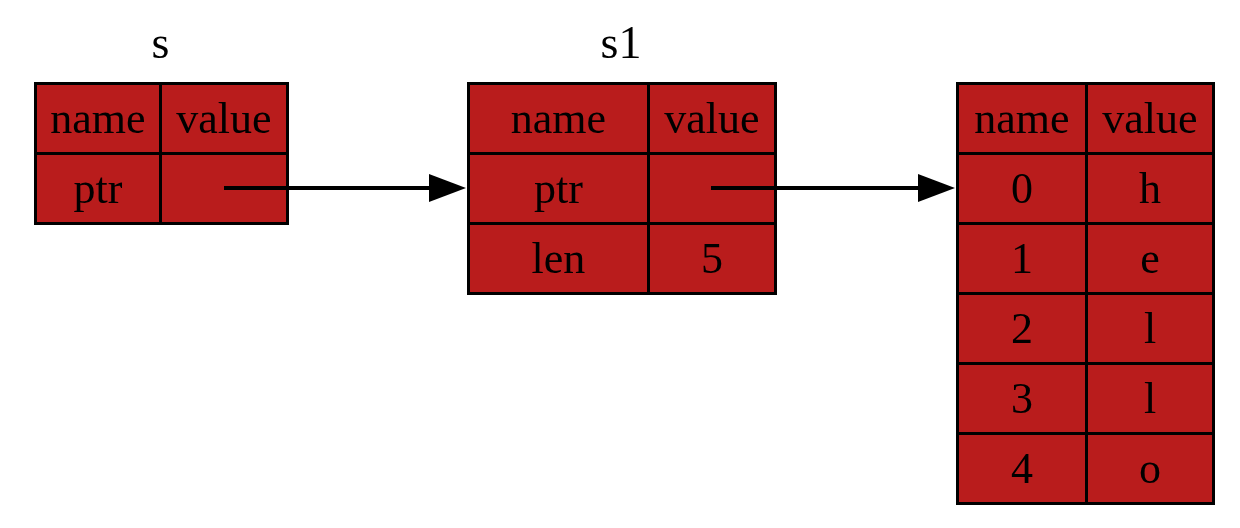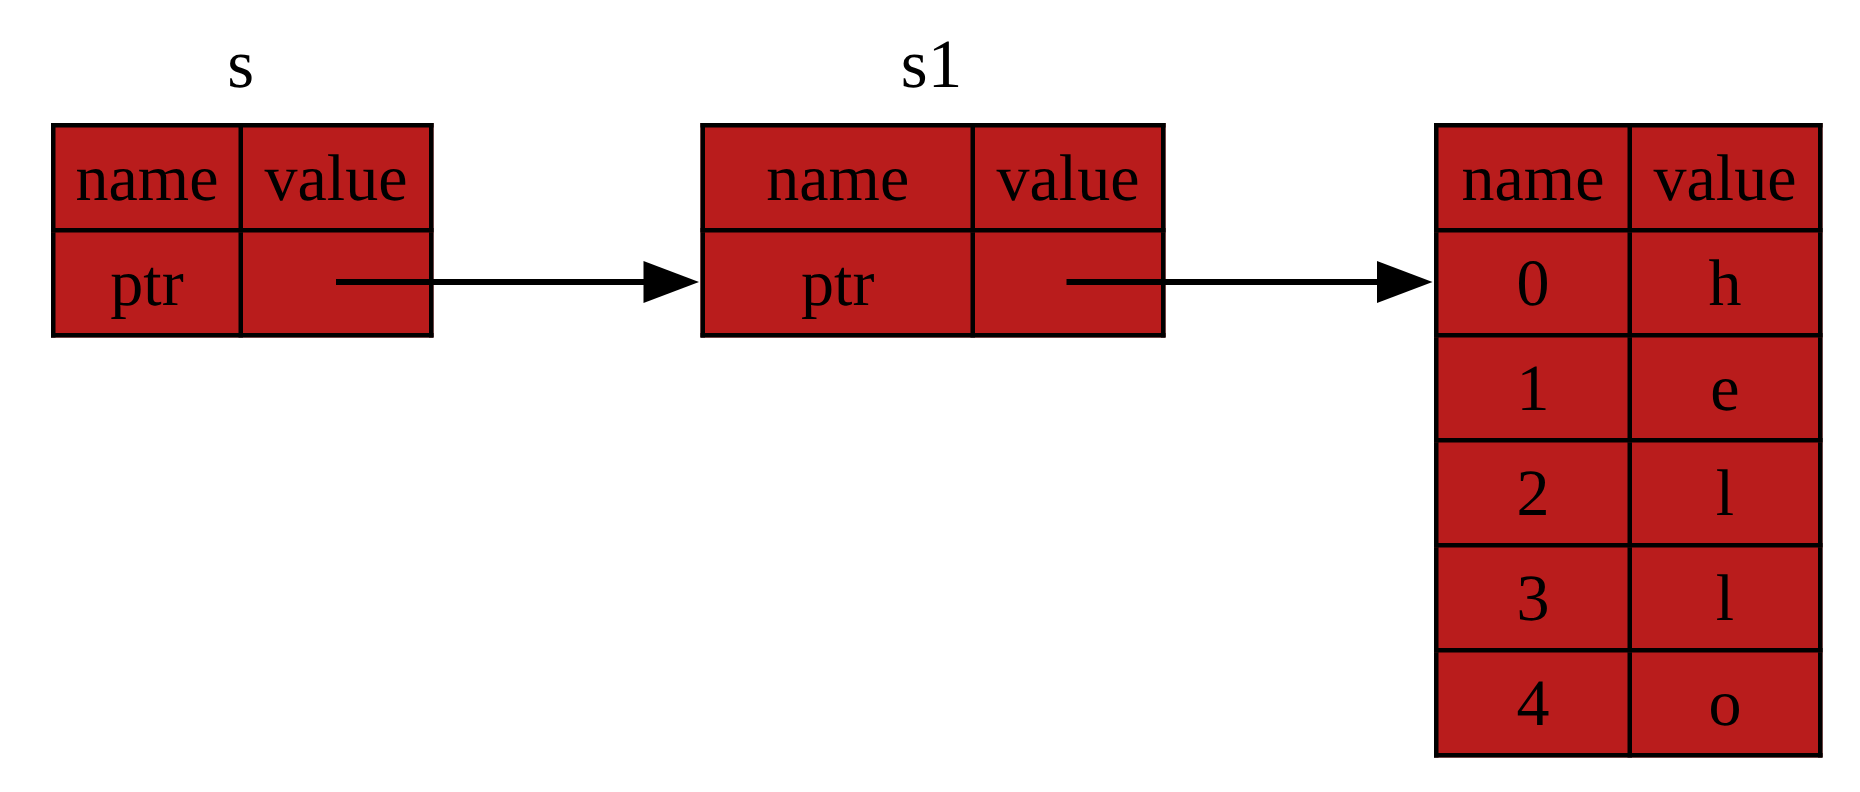--- a/index.html
+++ b/index.html
@@ -79,20 +79,24 @@
       </colgroup>
     <tbody>
         <tr>
       <td>name</td>
       <td>value</td>
     </tr>
     <tr>
       <td>ptr</td>
       <td></td>
     </tr>
+    <tr>
+      <td>len</td>
+      <td>5</td>
+    </tr>
   </tbody>
     </table>
 
   <table class="mem-table" id="table-buffer">
     <colgroup>
         <col style="width:129px">
         <col style="width:127px">
       </colgroup>
     <tbody>
         <tr>

